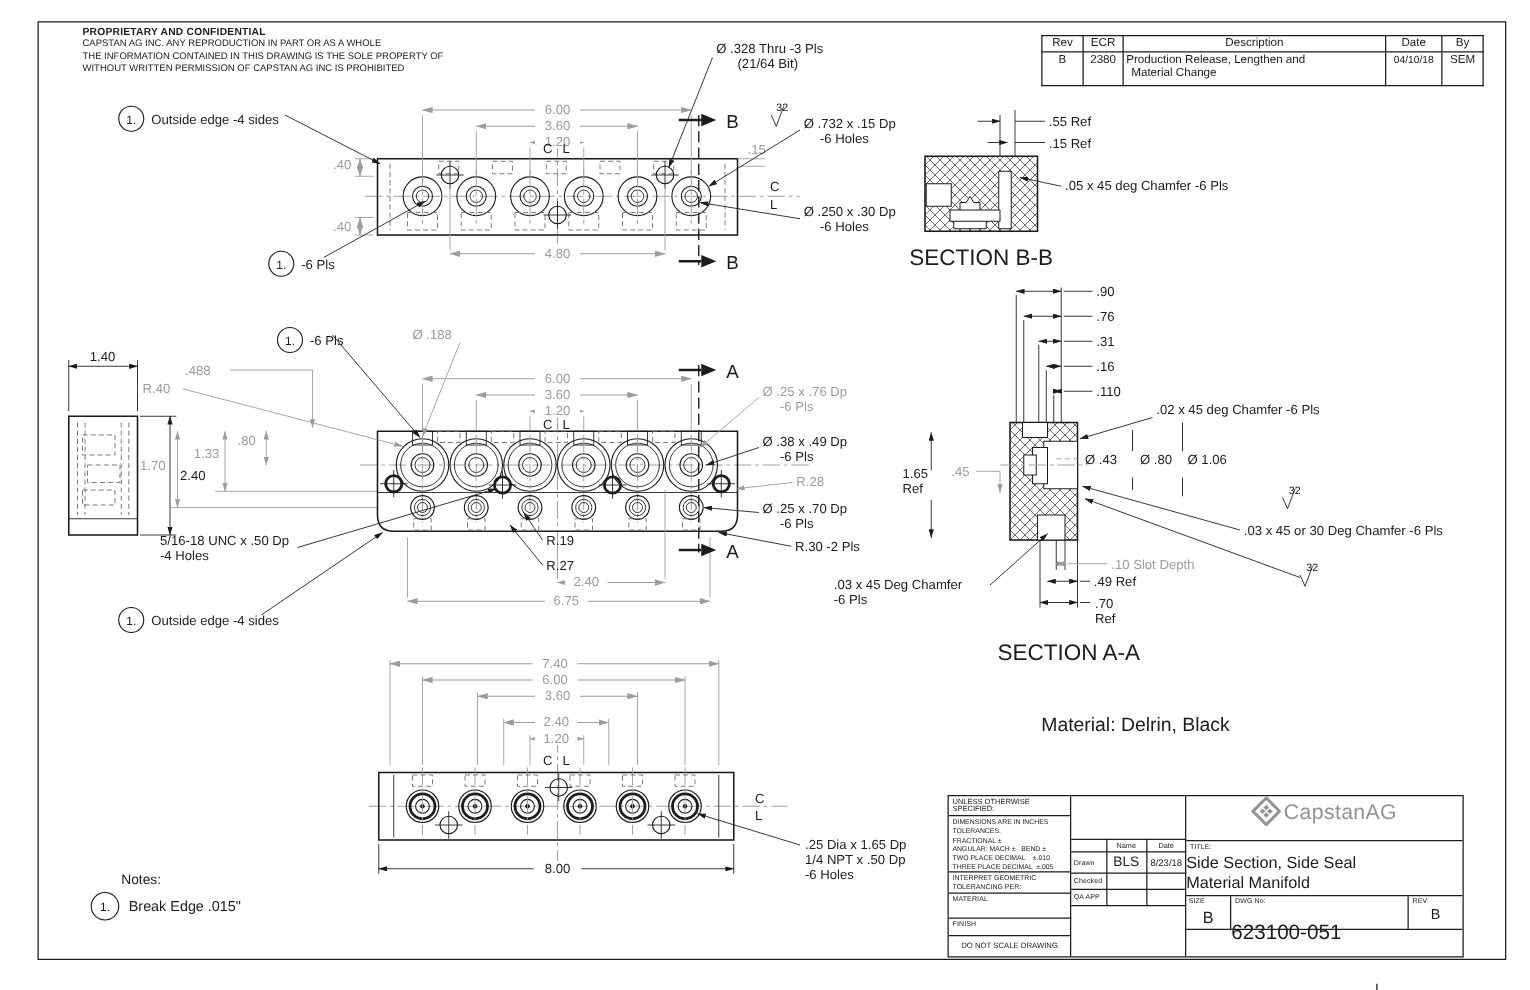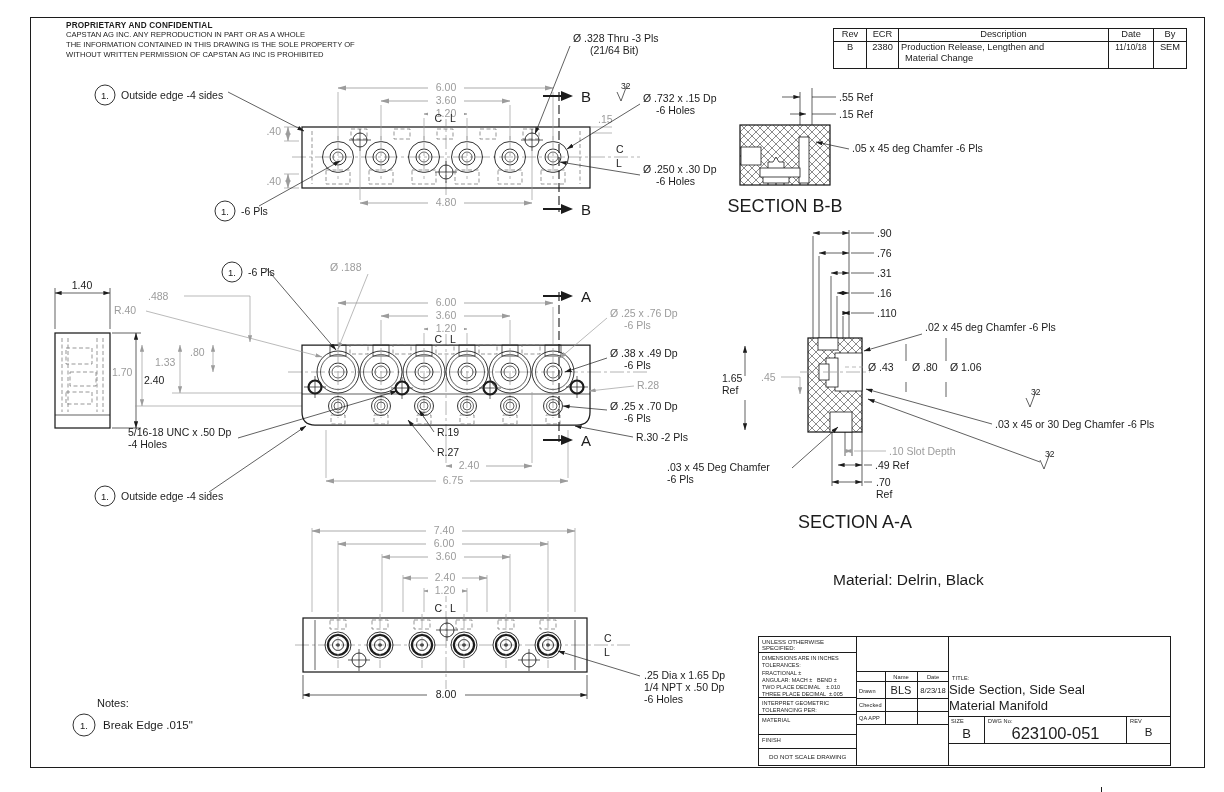--- a/index.html
+++ b/index.html
@@ -51,21 +51,21 @@
       <th style="width:40px">Date</th>
       <th style="width:28px">By</th>
     </tr>
     <tr>
       <td class="rt-c">B</td>
       <td class="rt-c">2380</td>
       <td style="height:26px">
         <div>Production Release, Lengthen and</div>
         <div style="padding-left:4px">Material Change</div>
       </td>
-      <td class="rt-c" style="font-size:8.2px">11/10/18</td>
+      <td class="rt-c" style="font-size:8.2px">04/10/18</td>
       <td class="rt-c">SEM</td>
     </tr>
   </tbody>
     </table>
 
   <svg width="1224" height="792" style="position:absolute;left:0;top:0">
     <defs>
       <marker id="mb" viewBox="0 0 10 6" refX="9.5" refY="3" markerWidth="10" markerHeight="6" orient="auto-start-reverse">
           <path d="M0,0 L10,3 L0,6 Z" fill="#1c1c1c"></path>
         </marker>
@@ -683,35 +683,47 @@
       </div>
       <div class="tb" style="left:0;top:62px;width:92px;height:13px;border-bottom:1px solid;">
         <span class="tb tlbl" style="left:2px;top:3px;">Checked</span>
       </div>
       <div class="tb" style="left:0;top:75px;width:92px;height:13px;border-bottom:1px solid;">
         <span class="tb tlbl" style="left:2px;top:3px;">QA APP</span>
       </div>
     </div>
 
     <div class="tb" style="left:190px;top:0;width:221px;height:128px;">
+      <div class="tb" style="left:0;top:0;width:221px;height:36px;border-bottom:1px solid;text-align:center;">
+        <svg width="24" height="24" style="vertical-align:-6px">
+          <g transform="rotate(45 12 12)" fill="#8f9396">
+            <rect x="4.5" y="4.5" width="15" height="15" fill="none" stroke="#8f9396" stroke-width="2.4"></rect>
+            <rect x="8.3" y="8.3" width="3.2" height="3.2"></rect>
+              <rect x="12.5" y="8.3" width="3.2" height="3.2"></rect>
+            <rect x="8.3" y="12.5" width="3.2" height="3.2"></rect>
+              <rect x="12.5" y="12.5" width="3.2" height="3.2"></rect>
+          </g>
+        </svg>
+        <span class="brand">CapstanAG</span>
+      </div>
       <div class="tb" style="left:0;top:36px;width:221px;height:44px;border-bottom:1px solid;">
         <span class="tb tlbl" style="left:3px;top:2px;">TITLE:</span>
         <div style="text-align:left;margin-top:9px;font-size:13px;line-height:16px;">
           <div>Side Section, Side Seal</div>
           <div>Material Manifold</div>
         </div>
       </div>
       <div class="tb" style="left:0;top:80px;width:221px;height:27px;border-bottom:1px solid;">
         <div class="tb" style="left:0;top:0;width:36px;height:27px;border-right:1px solid;">
           <span class="tb tlbl" style="left:2px;top:1px;">SIZE</span>
           <div style="text-align:center;margin-top:9px;font-size:13px;">B</div>
         </div>
         <div class="tb" style="left:36px;top:0;width:142px;height:27px;border-right:1px solid;">
           <span class="tb tlbl" style="left:3px;top:1px;">DWG No:</span>
-          <div style="text-align:center;margin-top:7px;font-size:16.5px;">623100-051</div>
+          <div style="text-align:left;margin-top:20px;font-size:16.5px;">623100-051</div>
         </div>
         <div class="tb" style="left:178px;top:0;width:43px;height:27px;">
           <span class="tb tlbl" style="left:3px;top:1px;">REV</span>
           <div style="text-align:center;margin-top:9px;font-size:11.5px;">B</div>
         </div>
       </div>
       <div class="tb" style="left:0;top:107px;width:221px;height:21px;margin-top:43px;">
         <span class="tb" style="left:3px;top:5px;font-size:7.5px;">SCALE:</span>
         <span class="tb" style="left:40px;top:4px;font-size:10px;">None</span>
         <div class="tb" style="left:152px;top:0;width:69px;height:21px;border-left:1px solid;">

